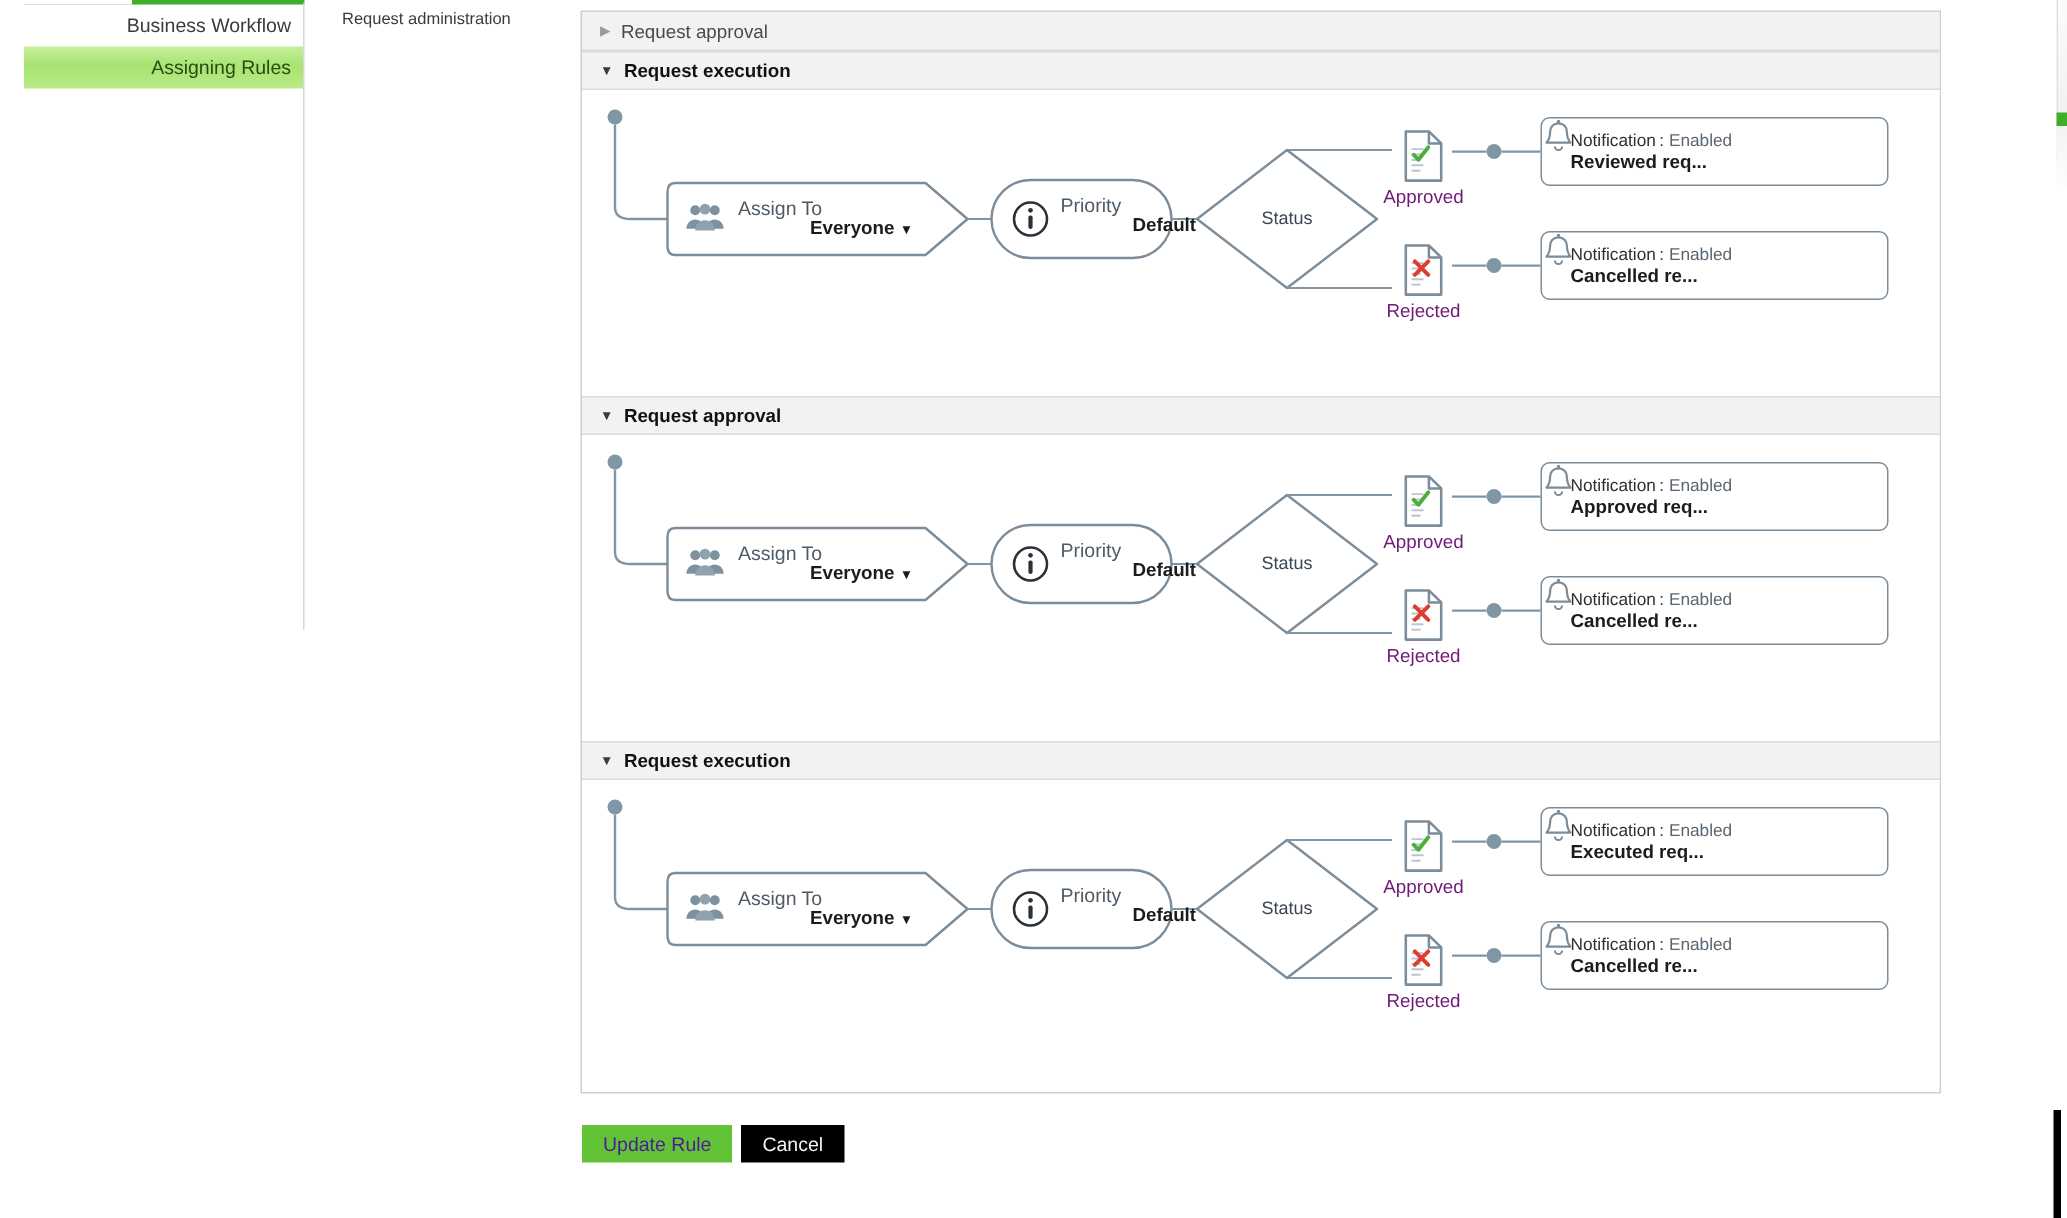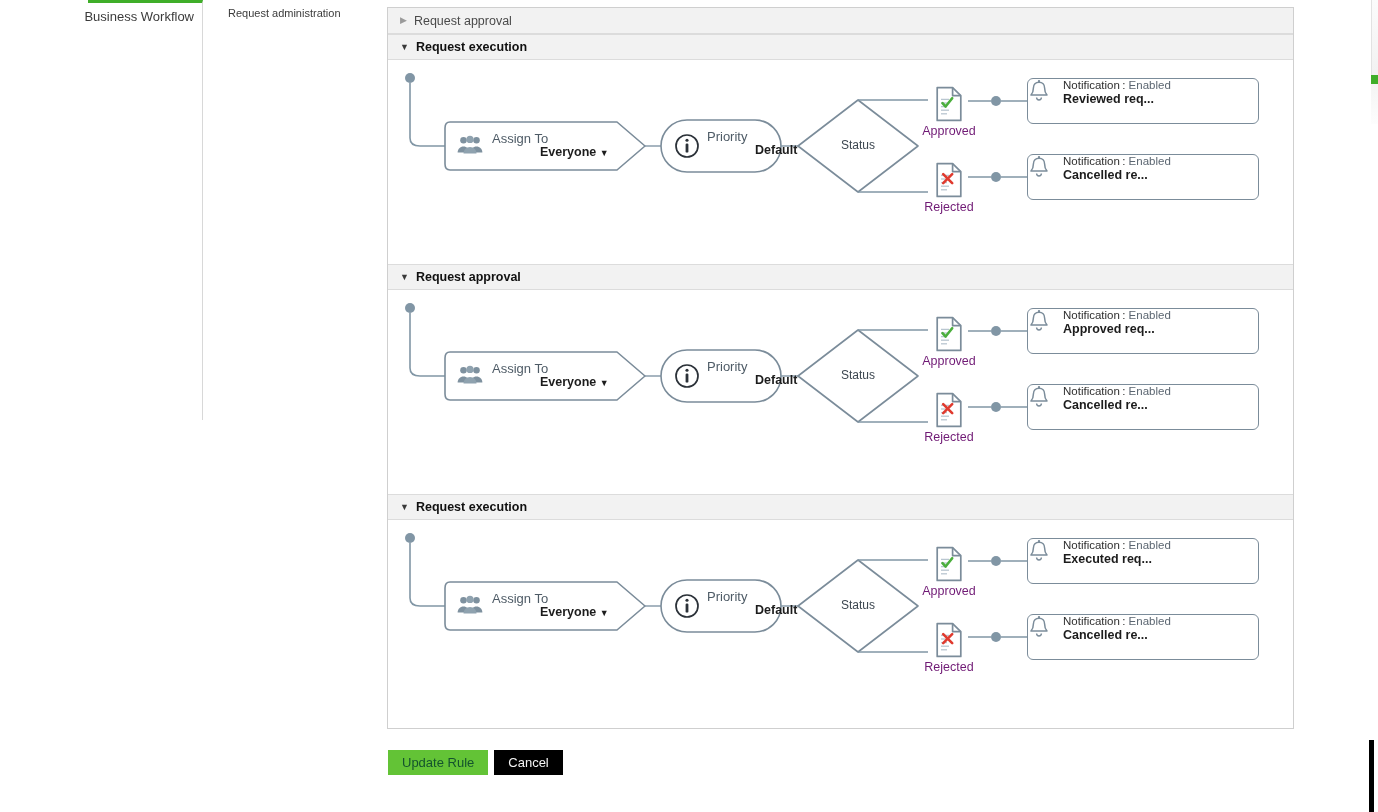--- a/index.html
+++ b/index.html
@@ -80,33 +80,33 @@
     text-align: center; width: 90px;
   }
   .branch-cap {
     position: absolute; font-size: 12.5px; color: #701a75;
     text-align: center; width: 96px;
   }
 
   .notif-box {
     position: absolute; width: 232px; height: 46px;
     border: 1px solid #7b8c9a; border-radius: 6px; background: #fff;
-    display: flex; align-items: flex-start; padding-left: 26px; gap: 9px;
+    display: flex; align-items: center; padding-left: 10px; gap: 9px;
     cursor: pointer;
   }
   .notif-lines { display: flex; flex-direction: column; gap: 1px; }
   .nl1 { font-size: 11.5px; color: #2f2f2f; white-space: nowrap; }
   .nl1 .enabled { color: #5b6671; }
   .nl2 { font-size: 12.5px; font-weight: bold; color: #1c1c1c; white-space: nowrap; }
 
   
   .btnbar { position: absolute; left: 388px; top: 750px; display: flex; gap: 6px; }
   .btn {
     height: 25px; padding: 0 14px; line-height: 25px;
-    font-size: 13px; color: #14532d; border: none; cursor: pointer;
+    font-size: 13px; color: #4c1d95; border: none; cursor: pointer;
     font-family: "Liberation Sans", sans-serif;
   }
   .btn-green { background: #63c336; }
   .btn-gray { background: #000000; color: #f4f4f4; }
 
   
   .right-strip {
     position: absolute; left: 1371px; top: 0; width: 7px; height: 110px;
     background: linear-gradient(to bottom,#fbfbfb,#ededed);
     border-left: 1px solid #e2e2e2;
@@ -131,20 +131,21 @@
 </head>
 <body>
 
 <div id="root">
 
   <div class="top-left-dots"></div>
 
   <div class="sidebar">
     <div class="sidebar-top-sliver"></div>
     <div class="side-item">Business Workflow</div>
+    <div class="side-item sel">Assigning Rules</div>
   </div>
 
   <div class="req-admin-label">Request administration</div>
 
   <div class="panel">
 
     <div class="sec-header first closed">
       <span class="caret closed">▶</span>
       <span class="sec-title">Request approval</span>
     </div>

